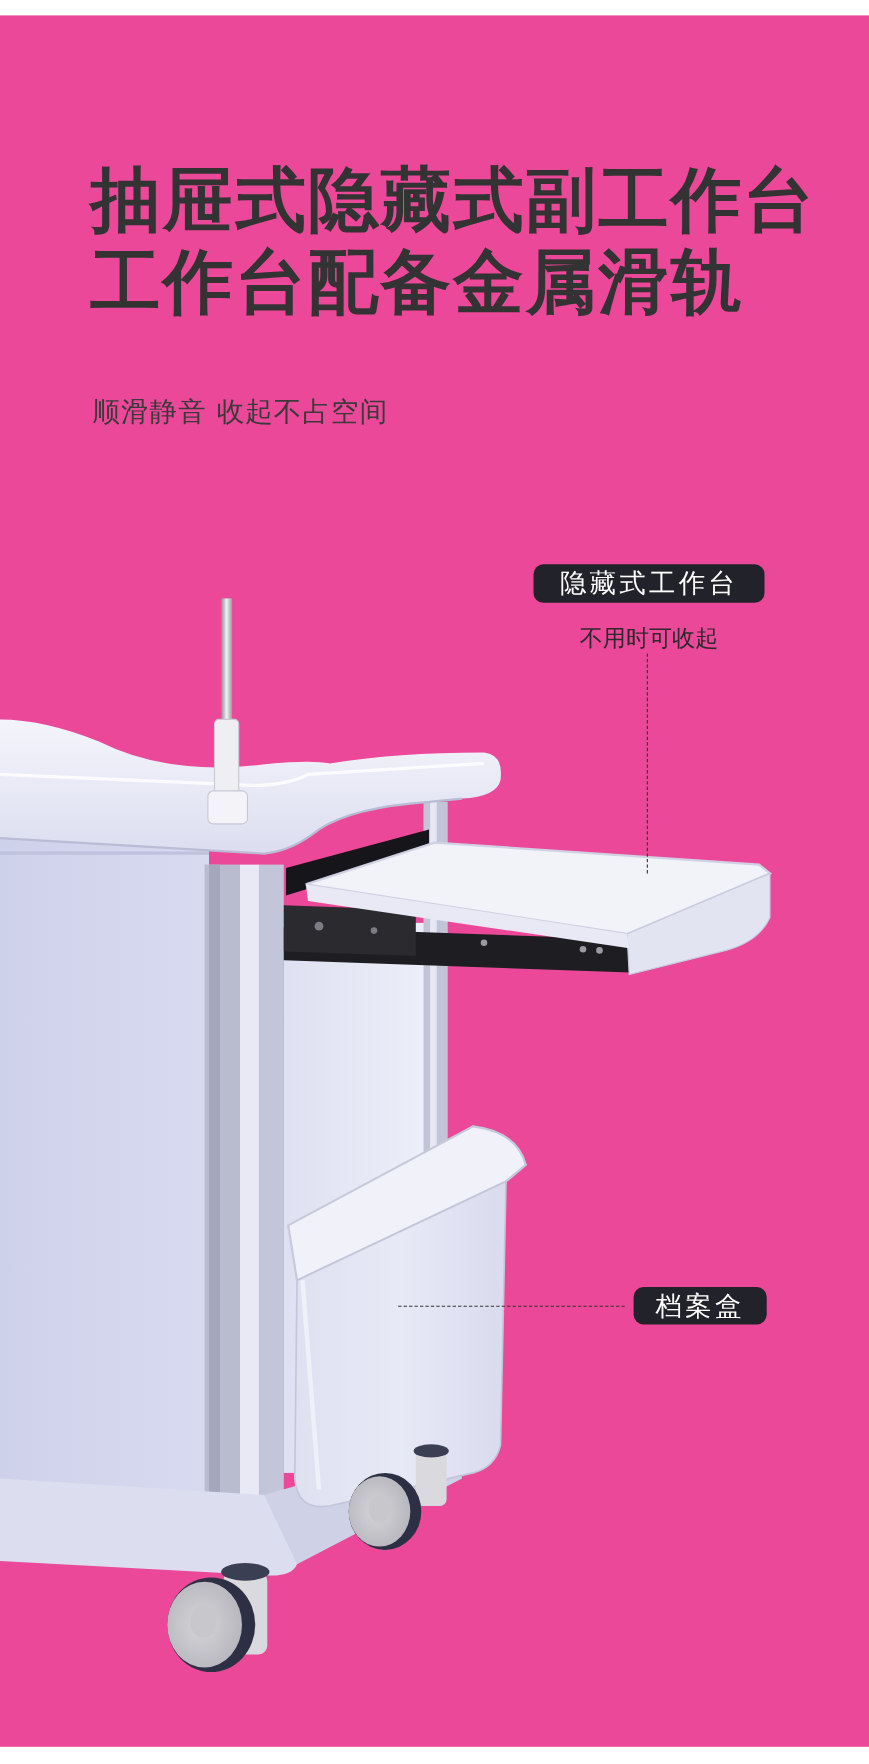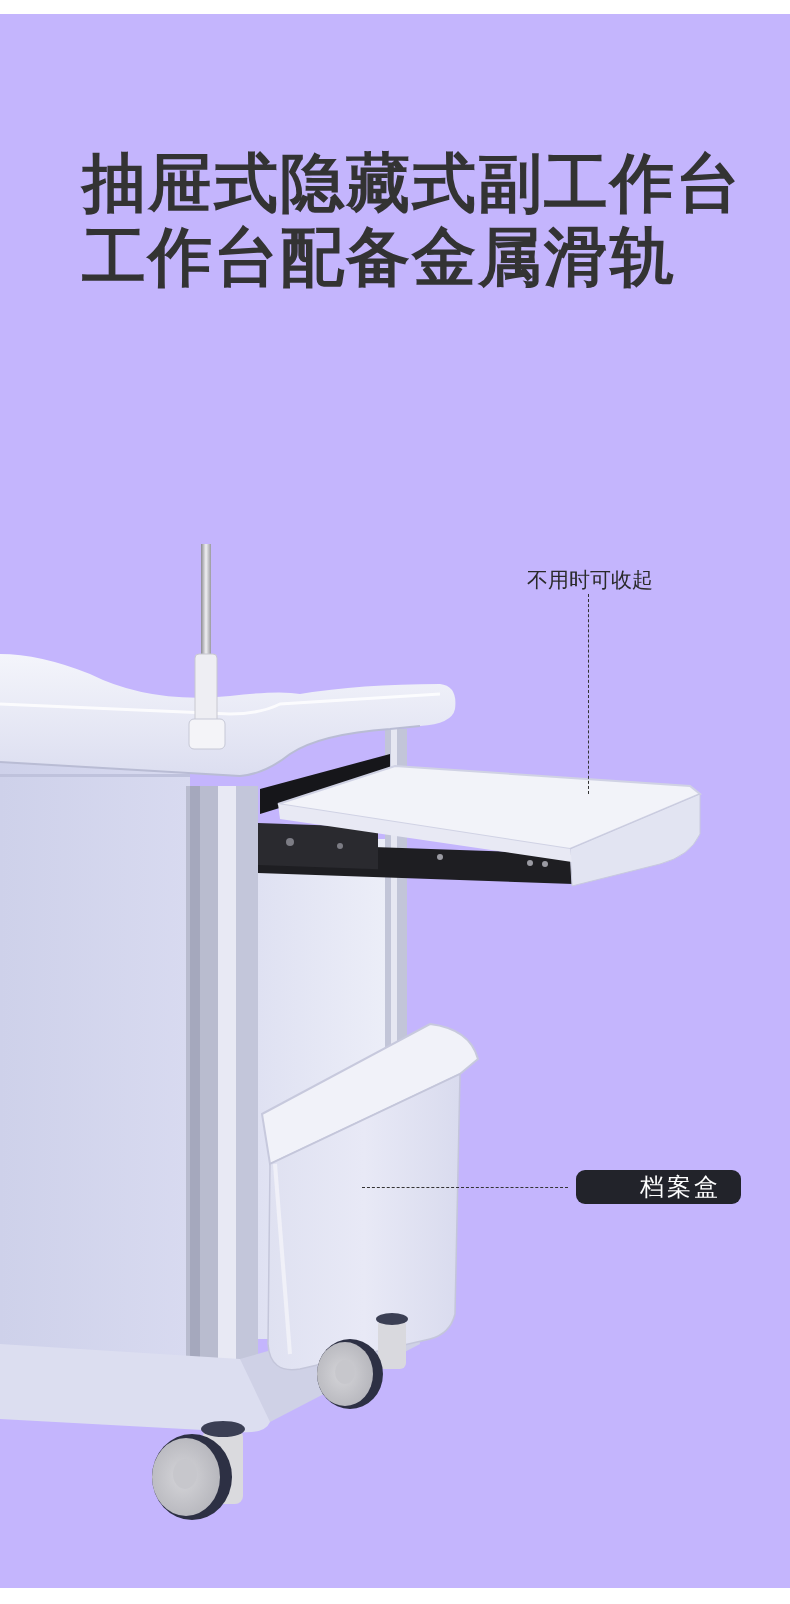--- a/index.html
+++ b/index.html
@@ -3,21 +3,21 @@
 <meta charset="utf-8">
 <style>
   html, body { margin: 0; padding: 0; }
   body {
     width: 790px; height: 1604px; position: relative; overflow: hidden;
     background: #ffffff;
     font-family: "DejaVu Sans", "Liberation Sans", sans-serif;
   }
   .canvas {
     position: absolute; left: 0; top: 14px; width: 790px; height: 1574px;
-    background: #c4b5fd;
+    background: #ec4899;
     overflow: hidden;
   }
   .title {
     position: absolute; left: 82px; top: 132px;
     font-size: 64px; font-weight: bold; color: #333333;
     line-height: 74px; letter-spacing: 2px; margin: 0;
   }
   .title span { display: block; }
   .subtitle {
     position: absolute; left: 84px; top: 338px;
@@ -27,21 +27,21 @@
   .badge {
     position: absolute; background: #22232a; color: #ffffff;
     border-radius: 9px; font-size: 24px; line-height: 35px;
     text-align: center; letter-spacing: 3px;
   }
   .badge-workbench { left: 485px; top: 499px; width: 210px; height: 35px; }
   .caption-workbench {
     position: absolute; left: 485px; top: 551px; width: 210px;
     text-align: center; font-size: 21px; color: #2a2a2a; line-height: 30px;
   }
-  .badge-filebox { left: 576px; top: 1156px; width: 121px; height: 34px; padding-left: 44px; }
+  .badge-filebox { left: 576px; top: 1156px; width: 121px; height: 34px; }
   .dash-v {
     position: absolute; left: 588px; top: 580px; width: 0; height: 200px;
     border-left: 1.5px dashed #333;
   }
   .dash-h {
     position: absolute; left: 362px; top: 1173px; width: 206px; height: 0;
     border-top: 1.5px dashed #333;
   }
   svg.product { position: absolute; left: 0; top: 0; }
 </style>
@@ -148,20 +148,22 @@
       <ellipse cx="185" cy="1460" rx="12" ry="15" fill="#c7c7cc"></ellipse>
     </g>
   </svg>
 
   <h1 class="title">
     <span>抽屉式隐藏式副工作台</span>
     <span>工作台配备金属滑轨</span>
   </h1>
 
   <div class="subtitle">
+    <span>顺滑静音 收起不占空间</span>
   </div>
 
+  <div class="badge badge-workbench">隐藏式工作台</div>
   <div class="caption-workbench">不用时可收起</div>
   <div class="dash-v"></div>
 
   <div class="dash-h"></div>
   <div class="badge badge-filebox">档案盒</div>
 </div>
 
 </body></html>

